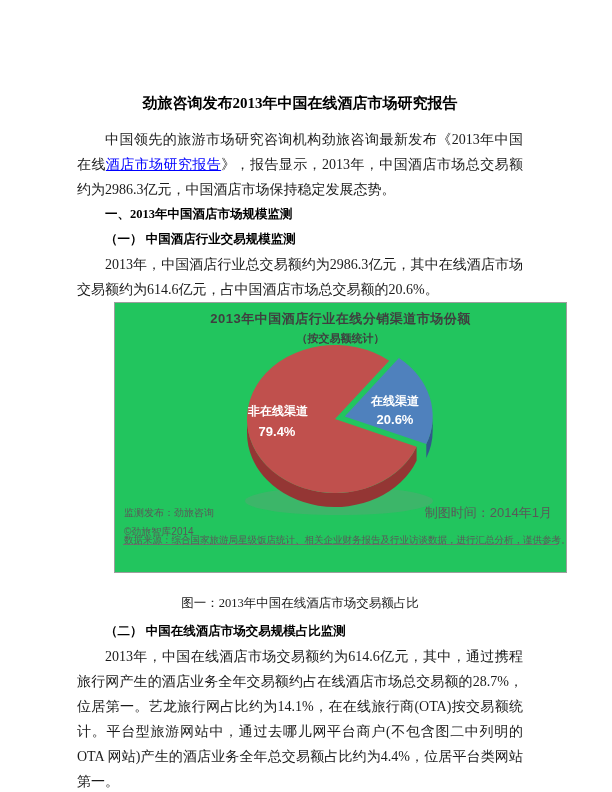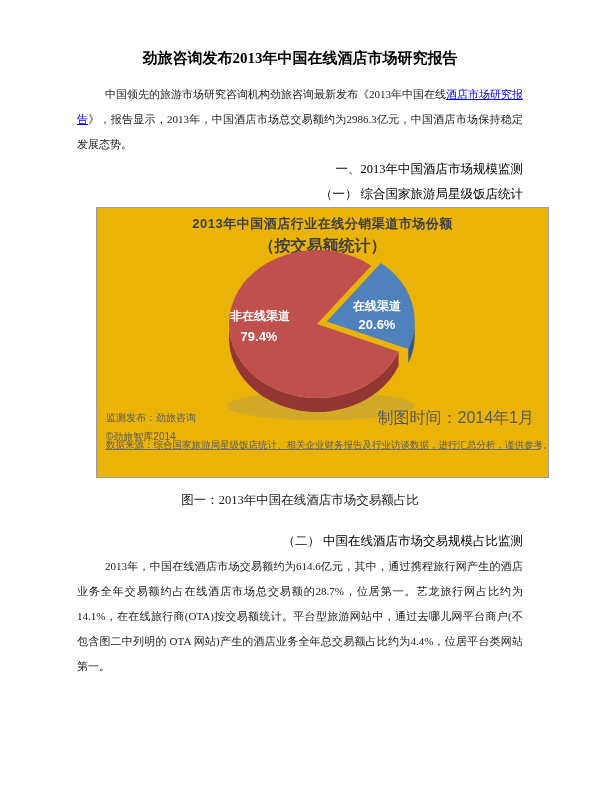--- a/index.html
+++ b/index.html
@@ -3,96 +3,97 @@
 <meta charset="utf-8">
 <style>
   html,body { margin:0; padding:0; }
   body {
     width:612px; height:792px; background:#ffffff;
     font-family:"Liberation Serif","DejaVu Serif",serif;
     color:#1a1a1a;
   }
   .page {
     box-sizing:border-box; width:600px; height:792px;
-    padding:47px 77px 0 77px; overflow:hidden;
+    padding:92px 77px 0 77px; overflow:hidden;
   }
   .doc-title {
     font-size:15px; font-weight:bold; text-align:center;
     line-height:22px; margin:0 0 13px 0; color:#000;
   }
   .par {
-    font-size:11px; line-height:25px; margin:0;
+    font-size:14px; line-height:25px; margin:0;
     text-indent:28px; text-align:justify;
   }
   .heading {
-    font-size:12.5px; font-weight:normal; line-height:25px;
-    margin:0; text-indent:28px; color:#000;text-align:right;
+    font-size:12.5px; font-weight:bold; line-height:25px;
+    margin:0; text-indent:28px; color:#000;
   }
   .doc-link { color:#0000ff; text-decoration:underline; cursor:pointer; }
 
   .chart-box {
     position:relative; box-sizing:border-box;
-    width:453px; height:271px; margin:0 0 0 19px;
-    border:1px solid #9e9e9e; background:#eab308;
+    width:453px; height:271px; margin:0 0 0 37px;
+    border:1px solid #9e9e9e; background:#22c55e;
   }
   .chart-title {
     margin-top:7px; text-align:center; color:#3f3f3f;
     font-family:"Liberation Sans","DejaVu Sans",sans-serif;
     font-size:13px; font-weight:bold; letter-spacing:0.5px;
   }
   .chart-subtitle {
     margin-top:3px; text-align:center; color:#3f3f3f;
     font-family:"Liberation Sans","DejaVu Sans",sans-serif;
-    font-size:16px; font-weight:bold;
+    font-size:11px; font-weight:bold;
   }
   .pie-svg { position:absolute; left:0; top:0; width:451px; height:269px; }
   .slice-label {
     font-family:"Liberation Sans","DejaVu Sans",sans-serif;
     font-size:12px; font-weight:bold; fill:#ffffff; text-anchor:middle;
   }
   .slice-value {
     font-family:"Liberation Sans","DejaVu Sans",sans-serif;
     font-size:13px; font-weight:bold; fill:#ffffff; text-anchor:middle;
   }
   .meta-left {
     position:absolute; left:9px; top:200px; line-height:19px;
     font-family:Liberation Sans, sans-serif;
     font-size:10px; color:#595959;
   }
   .meta-right {
     position:absolute; right:14px; top:200px; line-height:19px; text-align:right;
     font-family:"Liberation Sans","DejaVu Sans",sans-serif;
-    font-size:16px; color:#595959;
+    font-size:13px; color:#595959;
   }
   .chart-divider {
     position:absolute; left:8px; right:8px; top:241px;
     border-top:1px solid #6f6f6f; height:0;
   }
   .chart-source {
     position:absolute; left:9px; top:231px; white-space:nowrap;
     font-family:"Liberation Sans","DejaVu Sans",sans-serif;
     font-size:9.5px; color:#595959;
   }
   .fig-caption {
-    text-align:center; font-size:12.5px; line-height:20px; margin-top:12px;
+    text-align:center; font-size:12.5px; line-height:20px; margin-top:20px;
   }
-  .mt5 { margin-top:19px; }
+  .mt5 { margin-top:6px; }
 </style>
 </head>
 <body>
 
 <div class="page">
 
   <div class="doc-title">劲旅咨询发布2013年中国在线酒店市场研究报告</div>
 
   <p class="par"><span>中国领先的旅游市场研究咨询机构劲旅咨询最新发布《2013年中国在线</span><a class="doc-link">酒店市场研究报告</a><span>》，报告显示，2013年，中国酒店市场总交易额约为2986.3亿元，中国酒店市场保持稳定发展态势。</span></p>
 
   <div class="heading">一、2013年中国酒店市场规模监测</div>
-  <div class="heading">（一） 综合国家旅游局星级饭店统计</div>
+  <div class="heading">（一） 中国酒店行业交易规模监测</div>
 
+  <p class="par">2013年，中国酒店行业总交易额约为2986.3亿元，其中在线酒店市场交易额约为614.6亿元，占中国酒店市场总交易额的20.6%。</p>
 
   <figure class="chart-box">
     <div class="chart-title">2013年中国酒店行业在线分销渠道市场份额</div>
     <div class="chart-subtitle">（按交易额统计）</div>
 
     <svg class="pie-svg" viewBox="0 0 451 269" xmlns="http://www.w3.org/2000/svg">
       <ellipse cx="224" cy="198" rx="94" ry="14" fill="#8a8a8a" opacity="0.25"></ellipse>
       <path d="M 301.6 143.7 A 88 74 0 0 1 132 116 L 132 130 A 88 74 0 0 0 301.6 157.7 Z" fill="#943634"></path>
       <path d="M 317.7 113.4 A 88 74 0 0 1 311.3 141.1 L 311.3 155.1 A 88 74 0 0 0 317.7 127.4 Z" fill="#31598C"></path>
       <path d="M 220 116 L 301.6 143.7 A 88 74 0 1 1 274.2 57.7 Z" fill="#C0504D"></path>

